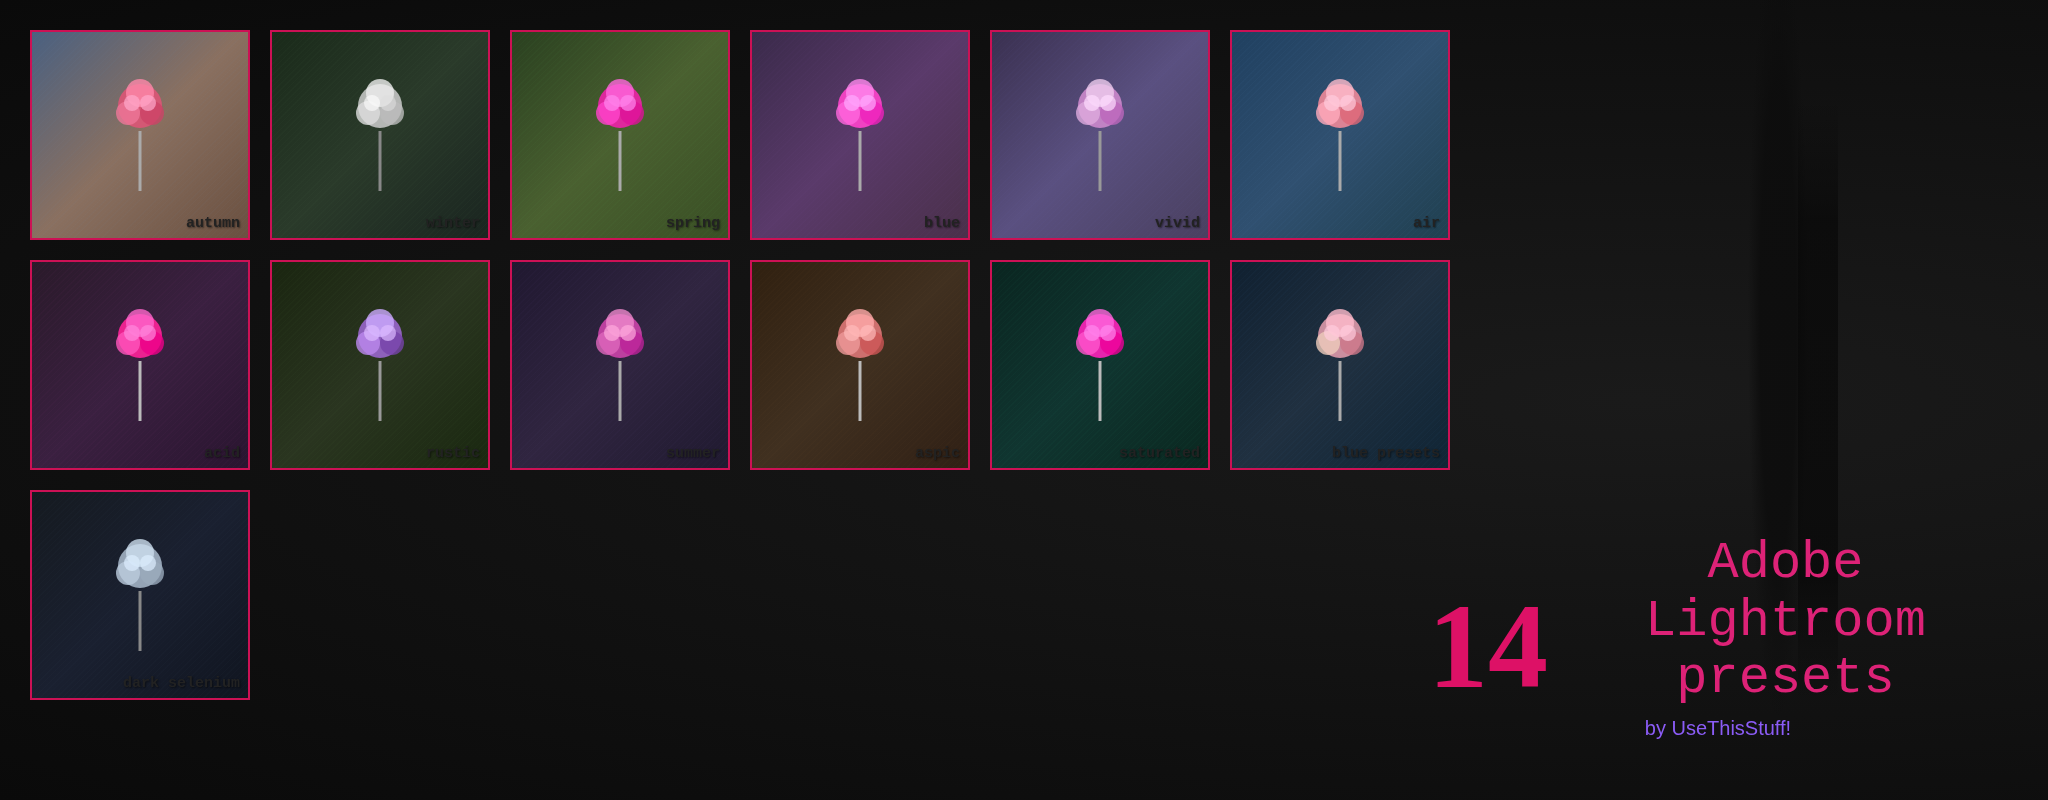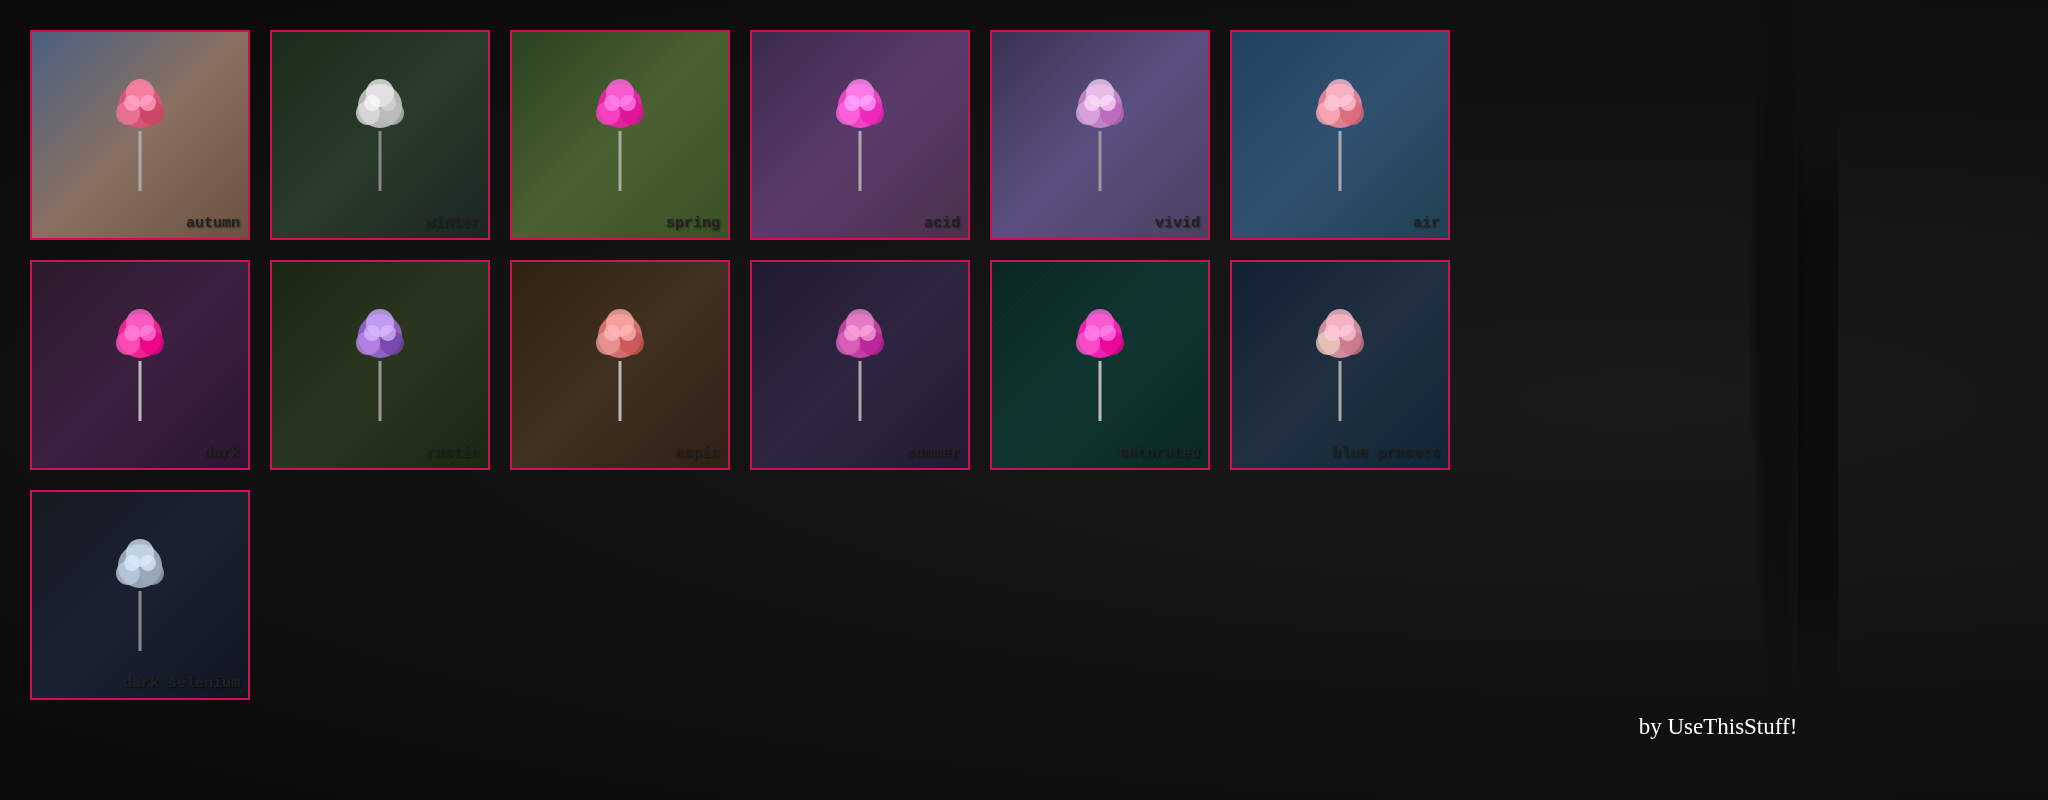--- a/index.html
+++ b/index.html
@@ -152,23 +152,23 @@
       color: #dd2277;
       font-size: 52px;
       font-family: 'Courier New', Courier, monospace;
       display: inline;
       margin-left: 15px;
       vertical-align: bottom;
       line-height: 1.1;
     }
 
     .info-subtitle {
-      color: #ffffff;
-      font-size: 23px;
-      font-family: Liberation Serif, serif;
+      color: #8b5cf6;
+      font-size: 20px;
+      font-family: Liberation Sans, sans-serif;
       margin-top: 8px;
     }
 
     .info-line {
       display: flex;
       align-items: flex-end;
       justify-content: center;
       margin-bottom: 10px;
     }
   </style>
@@ -247,21 +247,21 @@
             <line x1="60" y1="140" x2="60" y2="80" stroke="#aaaaaa" stroke-width="3"></line>
             <circle cx="60" cy="55" r="22" fill="#ff44cc" opacity="0.9"></circle>
             <circle cx="48" cy="62" r="12" fill="#ff66dd" opacity="0.8"></circle>
             <circle cx="72" cy="62" r="12" fill="#ee22bb" opacity="0.8"></circle>
             <circle cx="60" cy="42" r="14" fill="#ff88ee" opacity="0.8"></circle>
             <circle cx="52" cy="52" r="8" fill="#ffaaff" opacity="0.7"></circle>
             <circle cx="68" cy="52" r="8" fill="#ffaaff" opacity="0.7"></circle>
           </svg>
         </div>
       </div>
-      <span class="preset-label">acid</span>
+      <span class="preset-label">blue</span>
     </div>
 
     <div class="preset-card">
       <div class="flower-scene theme-golden">
         <div class="bg-lines" style="background-image: repeating-linear-gradient(-45deg, transparent, transparent 3px, rgba(100,100,180,0.12) 3px, rgba(100,100,180,0.12) 4px);"></div>
         <div class="flower-wrap">
           <svg width="120" height="140" viewBox="0 0 120 140">
             <line x1="60" y1="140" x2="60" y2="80" stroke="#999999" stroke-width="3"></line>
             <circle cx="60" cy="55" r="22" fill="#cc88cc" opacity="0.9"></circle>
             <circle cx="48" cy="62" r="12" fill="#ddaadd" opacity="0.8"></circle>
@@ -304,21 +304,21 @@
             <line x1="60" y1="140" x2="60" y2="80" stroke="#bbbbbb" stroke-width="3"></line>
             <circle cx="60" cy="55" r="22" fill="#ff2299" opacity="0.9"></circle>
             <circle cx="48" cy="62" r="12" fill="#ff55bb" opacity="0.8"></circle>
             <circle cx="72" cy="62" r="12" fill="#ee0088" opacity="0.8"></circle>
             <circle cx="60" cy="42" r="14" fill="#ff66cc" opacity="0.8"></circle>
             <circle cx="52" cy="52" r="8" fill="#ff88dd" opacity="0.7"></circle>
             <circle cx="68" cy="52" r="8" fill="#ff88dd" opacity="0.7"></circle>
           </svg>
         </div>
       </div>
-      <span class="preset-label">dark</span>
+      <span class="preset-label">acid</span>
     </div>
 
     <div class="preset-card">
       <div class="flower-scene theme-rustic">
         <div class="bg-lines" style="background-image: repeating-linear-gradient(-45deg, transparent, transparent 3px, rgba(80,120,60,0.15) 3px, rgba(80,120,60,0.15) 4px);"></div>
         <div class="flower-wrap">
           <svg width="120" height="140" viewBox="0 0 120 140">
             <line x1="60" y1="140" x2="60" y2="80" stroke="#999999" stroke-width="3"></line>
             <circle cx="60" cy="55" r="22" fill="#9966cc" opacity="0.9"></circle>
             <circle cx="48" cy="62" r="12" fill="#bb88ee" opacity="0.8"></circle>
@@ -326,56 +326,56 @@
             <circle cx="60" cy="42" r="14" fill="#ccaaff" opacity="0.8"></circle>
             <circle cx="52" cy="52" r="8" fill="#ddbbff" opacity="0.7"></circle>
             <circle cx="68" cy="52" r="8" fill="#ddbbff" opacity="0.7"></circle>
           </svg>
         </div>
       </div>
       <span class="preset-label">rustic</span>
     </div>
 
     <div class="preset-card">
+      <div class="flower-scene theme-summer">
+        <div class="bg-lines" style="background-image: repeating-linear-gradient(-45deg, transparent, transparent 3px, rgba(100,80,150,0.12) 3px, rgba(100,80,150,0.12) 4px);"></div>
+        <div class="flower-wrap">
+          <svg width="120" height="140" viewBox="0 0 120 140">
+            <line x1="60" y1="140" x2="60" y2="80" stroke="#aaaaaa" stroke-width="3"></line>
+            <circle cx="60" cy="55" r="22" fill="#cc44aa" opacity="0.9"></circle>
+            <circle cx="48" cy="62" r="12" fill="#dd66bb" opacity="0.8"></circle>
+            <circle cx="72" cy="62" r="12" fill="#bb2299" opacity="0.8"></circle>
+            <circle cx="60" cy="42" r="14" fill="#ee88cc" opacity="0.8"></circle>
+            <circle cx="52" cy="52" r="8" fill="#ffaadd" opacity="0.7"></circle>
+            <circle cx="68" cy="52" r="8" fill="#ffaadd" opacity="0.7"></circle>
+          </svg>
+        </div>
+      </div>
+      <span class="preset-label">summer</span>
+    </div>
+
+    <div class="preset-card">
       <div class="flower-scene theme-aspic">
         <div class="bg-lines" style="background-image: repeating-linear-gradient(-45deg, transparent, transparent 3px, rgba(120,80,40,0.15) 3px, rgba(120,80,40,0.15) 4px);"></div>
         <div class="flower-wrap">
           <svg width="120" height="140" viewBox="0 0 120 140">
             <line x1="60" y1="140" x2="60" y2="80" stroke="#bbbbbb" stroke-width="3"></line>
             <circle cx="60" cy="55" r="22" fill="#dd7777" opacity="0.9"></circle>
             <circle cx="48" cy="62" r="12" fill="#ee9999" opacity="0.8"></circle>
             <circle cx="72" cy="62" r="12" fill="#cc5555" opacity="0.8"></circle>
             <circle cx="60" cy="42" r="14" fill="#ffaaaa" opacity="0.8"></circle>
             <circle cx="52" cy="52" r="8" fill="#ffbbbb" opacity="0.7"></circle>
             <circle cx="68" cy="52" r="8" fill="#ffbbbb" opacity="0.7"></circle>
           </svg>
         </div>
       </div>
       <span class="preset-label">aspic</span>
     </div>
 
     <div class="preset-card">
-      <div class="flower-scene theme-summer">
-        <div class="bg-lines" style="background-image: repeating-linear-gradient(-45deg, transparent, transparent 3px, rgba(100,80,150,0.12) 3px, rgba(100,80,150,0.12) 4px);"></div>
-        <div class="flower-wrap">
-          <svg width="120" height="140" viewBox="0 0 120 140">
-            <line x1="60" y1="140" x2="60" y2="80" stroke="#aaaaaa" stroke-width="3"></line>
-            <circle cx="60" cy="55" r="22" fill="#cc44aa" opacity="0.9"></circle>
-            <circle cx="48" cy="62" r="12" fill="#dd66bb" opacity="0.8"></circle>
-            <circle cx="72" cy="62" r="12" fill="#bb2299" opacity="0.8"></circle>
-            <circle cx="60" cy="42" r="14" fill="#ee88cc" opacity="0.8"></circle>
-            <circle cx="52" cy="52" r="8" fill="#ffaadd" opacity="0.7"></circle>
-            <circle cx="68" cy="52" r="8" fill="#ffaadd" opacity="0.7"></circle>
-          </svg>
-        </div>
-      </div>
-      <span class="preset-label">summer</span>
-    </div>
-
-    <div class="preset-card">
       <div class="flower-scene theme-saturated">
         <div class="bg-lines" style="background-image: repeating-linear-gradient(-45deg, transparent, transparent 3px, rgba(40,160,120,0.12) 3px, rgba(40,160,120,0.12) 4px);"></div>
         <div class="flower-wrap">
           <svg width="120" height="140" viewBox="0 0 120 140">
             <line x1="60" y1="140" x2="60" y2="80" stroke="#bbbbbb" stroke-width="3"></line>
             <circle cx="60" cy="55" r="22" fill="#ff22bb" opacity="0.9"></circle>
             <circle cx="48" cy="62" r="12" fill="#ff55cc" opacity="0.8"></circle>
             <circle cx="72" cy="62" r="12" fill="#ee0099" opacity="0.8"></circle>
             <circle cx="60" cy="42" r="14" fill="#ff66dd" opacity="0.8"></circle>
             <circle cx="52" cy="52" r="8" fill="#ff88ee" opacity="0.7"></circle>
@@ -422,14 +422,18 @@
             <circle cx="68" cy="52" r="8" fill="#ddeeff" opacity="0.7"></circle>
           </svg>
         </div>
       </div>
       <span class="preset-label">dark selenium</span>
     </div>
   </div>
 </div>
 
 <div class="info-panel">
+  <div class="info-line">
+    <span class="info-number">14</span>
+    <span class="info-title">Adobe Lightroom presets</span>
+  </div>
   <div class="info-subtitle">by UseThisStuff!</div>
 </div>
 
 </body></html>

